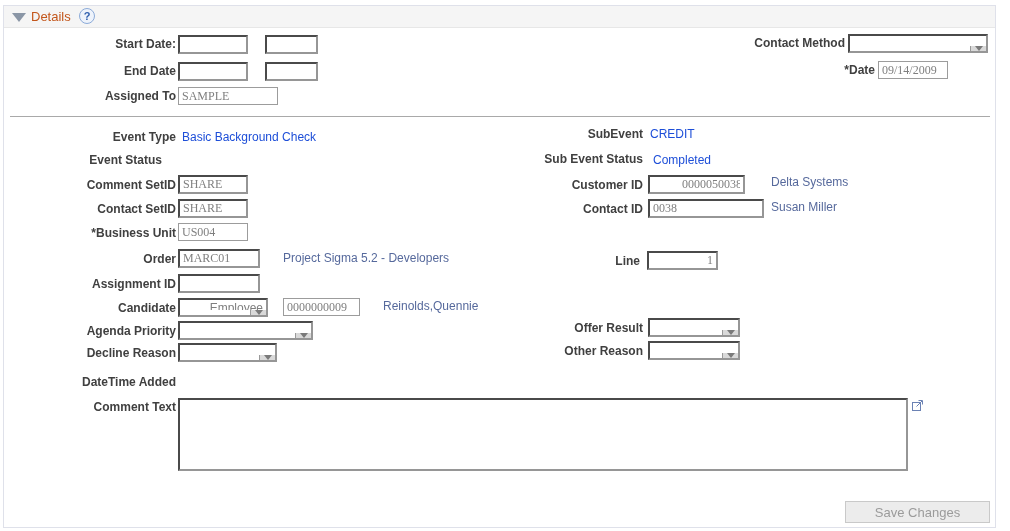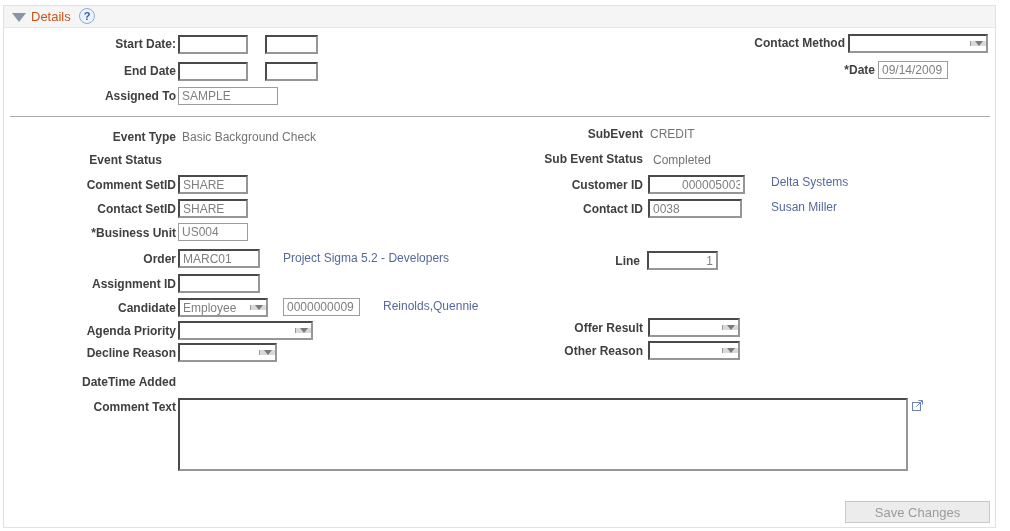--- a/index.html
+++ b/index.html
@@ -11,30 +11,30 @@
          background:#f5f5f5; border-bottom:1px solid #e7e7e7; }
   .tri { position:absolute; left:12px; top:13px; width:0; height:0;
          border-left:7px solid transparent; border-right:7px solid transparent;
          border-top:9px solid #8a96a6; }
   .title { position:absolute; left:31px; top:9px; font-size:13px; color:#c3561b; }
   .help { position:absolute; left:79px; top:8px; width:16px; height:16px; border-radius:50%;
           border:1px solid #8cabd9; background:#eef3fb; color:#2f5fae; font-size:11px;
           font-weight:bold; text-align:center; line-height:14px; cursor:pointer; }
   .lbl { position:absolute; font-size:12px; font-weight:bold; color:#404040;
          text-align:right; white-space:nowrap; }
-  .stat { position:absolute; font-size:12px; color:#737373; white-space:nowrap; }
+  .stat { position:absolute; font-size:12px; color:#1d4ed8; white-space:nowrap; }
   .lnk { position:absolute; font-size:12px; color:#56699c; white-space:nowrap;
          text-decoration:none; cursor:pointer; }
   .ibox { position:absolute; height:19px; background:#fff; font-size:12px; color:#7f7f7f;
-          padding:0 3px; font-family:Liberation Sans, sans-serif;
+          padding:0 3px; font-family:Liberation Serif, serif;
           border:2px solid; border-color:#4a4a4a #969696 #969696 #4a4a4a; }
   .ibox.light { border:1px solid #9c9c9c; height:18px; }
   .ibox.num { text-align:right; }
-  .sel { position:absolute; height:19px; background:#fff; display:flex; align-items:center;
-         border:2px solid; border-color:#4a4a4a #969696 #969696 #4a4a4a; cursor:default; }
+  .sel { position:absolute; height:19px; background:#fff; display:flex; align-items:flex-end;
+         border:2px solid; border-color:#4a4a4a #969696 #969696 #4a4a4a; cursor:default;flex-direction:column; }
   .sel-text { flex:1; font-size:12px; color:#7f7f7f; padding:1px 3px 0; overflow:hidden; }
   .sel-btn { width:16px; background:#d9d9d9; border-left:1px solid #9a9a9a;
              display:flex; align-items:center; justify-content:center; }
   .sel-arrow { width:0; height:0; border-left:4px solid transparent;
                border-right:4px solid transparent; border-top:5px solid #7a7a7a; }
   .divider { position:absolute; left:10px; top:116px; width:980px; height:1px; background:#a9a9a9; }
   .cmt { position:absolute; left:178px; top:398px; width:730px; height:73px; resize:none;
          border:2px solid; border-color:#4a4a4a #969696 #969696 #4a4a4a;
          font-family:"Liberation Sans", sans-serif; font-size:12px; color:#404040; }
   .expand { position:absolute; left:911px; top:398px; width:14px; height:14px; cursor:pointer; }
@@ -92,21 +92,21 @@
   <input class="ibox" style="left: 178px; top: 175px; width: 70px;" value="SHARE">
 
   <span class="lbl" style="left:503px; top:178px; width:140px;">Customer ID</span>
   <input class="ibox" style="left: 648px; top: 175px; width: 97px; padding-left: 32px;" value="0000050038">
   <a class="lnk" style="left:771px; top:175px;">Delta Systems</a>
 
   <span class="lbl" style="left:36px; top:202px; width:140px;">Contact SetID</span>
   <input class="ibox" style="left: 178px; top: 199px; width: 70px;" value="SHARE">
 
   <span class="lbl" style="left:503px; top:202px; width:140px;">Contact ID</span>
-  <input class="ibox" style="left: 648px; top: 199px; width: 94px;" value="0038">
+  <input class="ibox" style="left: 648px; top: 199px; width: 116px;" value="0038">
   <a class="lnk" style="left:771px; top:200px;">Susan Miller</a>
 
   <span class="lbl" style="left:36px; top:226px; width:140px;">*Business Unit</span>
   <input class="ibox light" style="left: 178px; top: 223px; width: 70px;" value="US004">
 
   <span class="lbl" style="left:36px; top:252px; width:140px;">Order</span>
   <input class="ibox" style="left: 178px; top: 249px; width: 82px;" value="MARC01">
   <a class="lnk" style="left:283px; top:251px;">Project Sigma 5.2 - Developers</a>
 
   <span class="lbl" style="left:500px; top:254px; width:140px;">Line</span>

